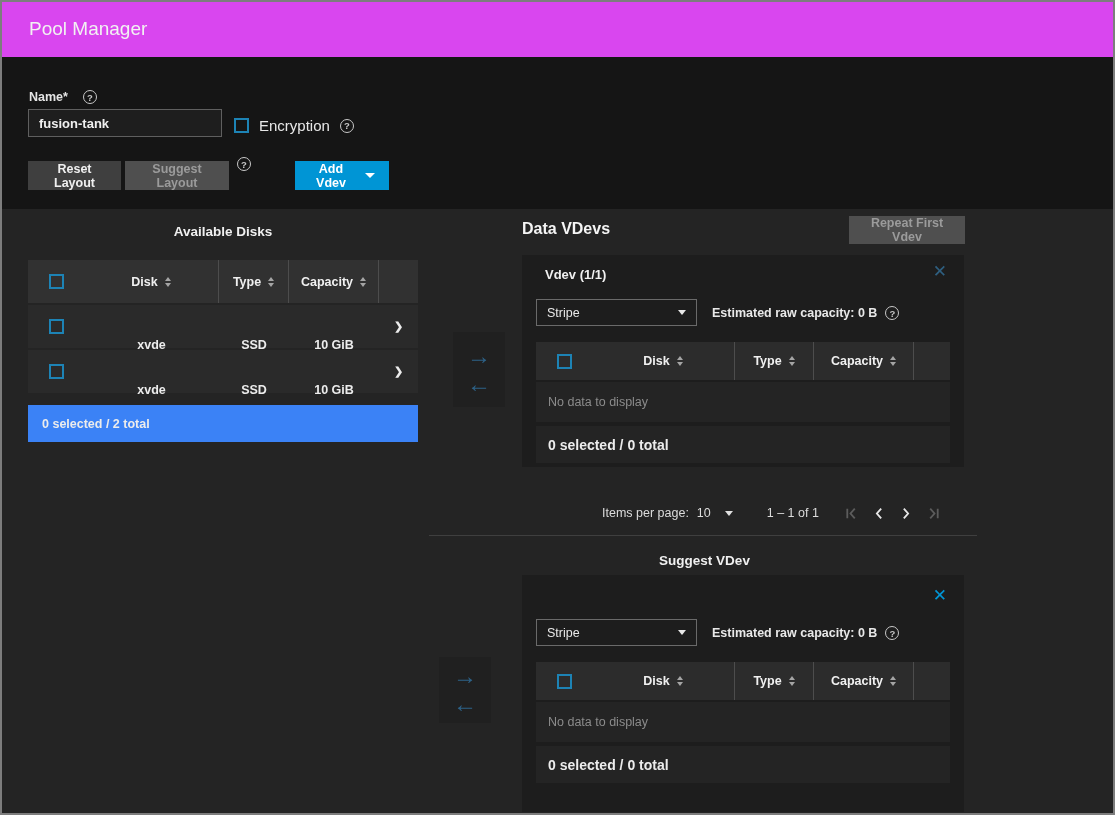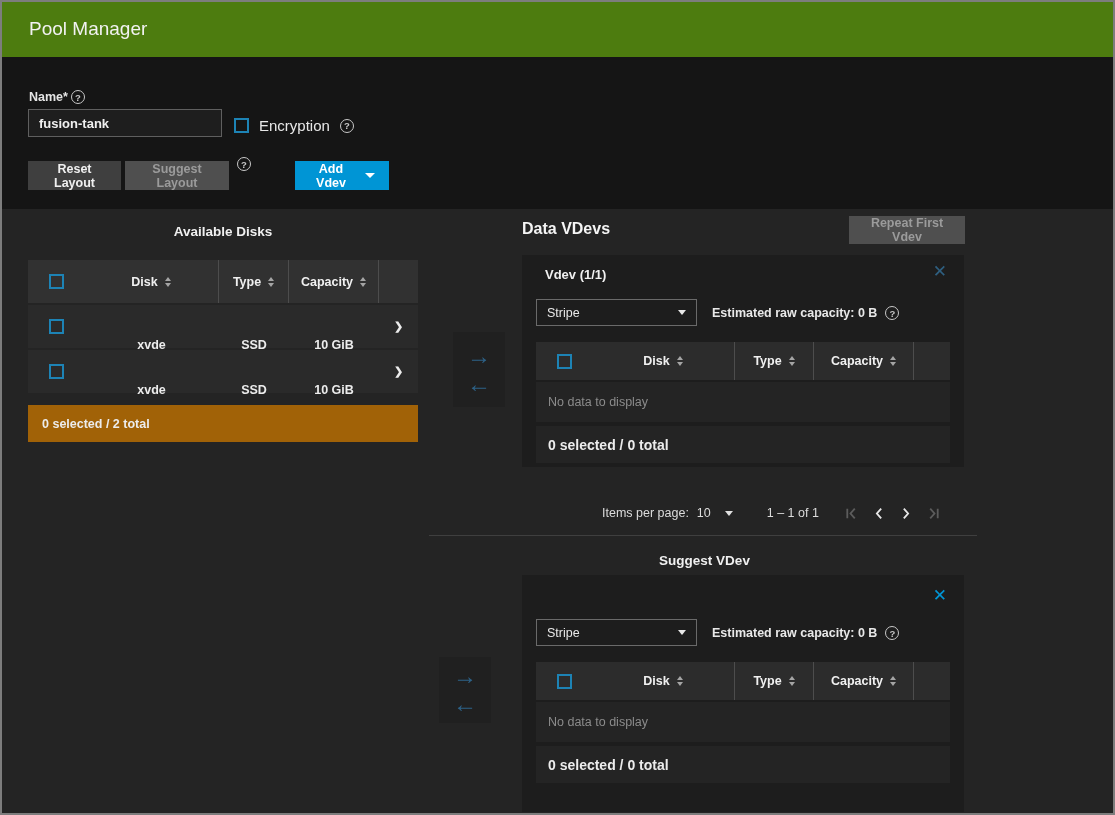--- a/index.html
+++ b/index.html
@@ -3,25 +3,25 @@
 <meta charset="utf-8">
 <style>
   * { margin:0; padding:0; box-sizing:border-box; }
   html,body { background:#000; }
   body { font-family:"Liberation Sans", sans-serif; }
   .page {
     position:relative; width:1115px; height:815px; overflow:hidden;
     background:#242424; border:2px solid #7d7d7d;
   }
   
-  .appbar { position:absolute; left:0; top:0; width:100%; height:55px; background:#4d7c0f; }
+  .appbar { position:absolute; left:0; top:0; width:100%; height:55px; background:#d946ef; }
   .appbar-title { position:absolute; left:27px; top:16px; font-size:19px; color:#f2f2f2; }
   
   .form-strip { position:absolute; left:0; top:55px; width:100%; height:152px; background:#151515; }
-  .field-label-row { position:absolute; left:27px; top:33px; display:flex; align-items:flex-end; gap:3px; }
+  .field-label-row { position:absolute; left:27px; top:33px; display:flex; align-items:flex-end; gap:15px; }
   .label-txt { font-size:12.5px; color:#e4e4e4; font-weight:bold; }
   .help { display:inline-flex; align-items:center; justify-content:center; width:14px; height:14px;
           border:1.4px solid #c8c8c8; border-radius:50%; font-size:9.5px; font-weight:bold; color:#c8c8c8; flex:none; }
   .name-input { position:absolute; left:26px; top:52px; width:194px; height:28px; background:#1e1e1e;
           border:1px solid #5f5f5f; color:#f0f0f0; font-size:13px; font-weight:bold; padding:0 10px;
           font-family:"Liberation Sans", sans-serif; outline:none; }
   .enc-row { position:absolute; left:232px; top:60px; display:flex; align-items:center; gap:10px; }
   .ckb { width:15px; height:15px; border:2px solid #1d83b5; background:transparent; display:inline-block; flex:none; }
   .btn-row { position:absolute; left:26px; top:104px; display:flex; align-items:flex-start; }
   .btn { height:29px; display:inline-flex; align-items:center; justify-content:center; font-size:12.5px;
@@ -34,21 +34,21 @@
   
   .content { position:absolute; left:0; top:207px; width:100%; height:608px; background:#242424; }
   .sec-title { font-size:13.5px; font-weight:bold; color:#f0f0f0; }
   
   .avail-title { position:absolute; left:26px; top:15px; width:390px; text-align:center; }
   .table { position:absolute; display:flex; flex-direction:column; }
   .t-left { left:26px; top:51px; width:390px; }
   .trow { display:flex; align-items:center; }
   .thead { background:#313131; height:43px; }
   .tbody-row { background:#2a2a2a; height:43px; margin-top:2px; }
-  .tfoot { background:#a16207; height:37px; margin-top:12px; padding-left:14px;
+  .tfoot { background:#3b82f6; height:37px; margin-top:12px; padding-left:14px;
            font-size:12.5px; font-weight:bold; color:#ececec; display:flex; align-items:center;text-align:center; }
   .cell { display:flex; align-items:center; justify-content:center; height:100%; }
   .hdr-cell { font-size:12.5px; font-weight:bold; color:#f0f0f0; }
   .thead .bordered { border-right:1px solid #4d4d4d; }
   .val-cell { font-size:12.5px; font-weight:bold; color:#ececec;margin-top:36px; }
   .c-ck { width:56px; } .t-left .c-disk { width:135px; } .t-left .c-type { width:70px; }
   .t-left .c-cap { width:90px; } .t-left .c-act { width:39px; }
   .sort { display:inline-flex; flex-direction:column; gap:2px; margin-left:7px; }
   .sort i { display:block; width:0; height:0; border-left:3.5px solid transparent; border-right:3.5px solid transparent; }
   .sort .up { border-bottom:4px solid #a5a5a5; }

